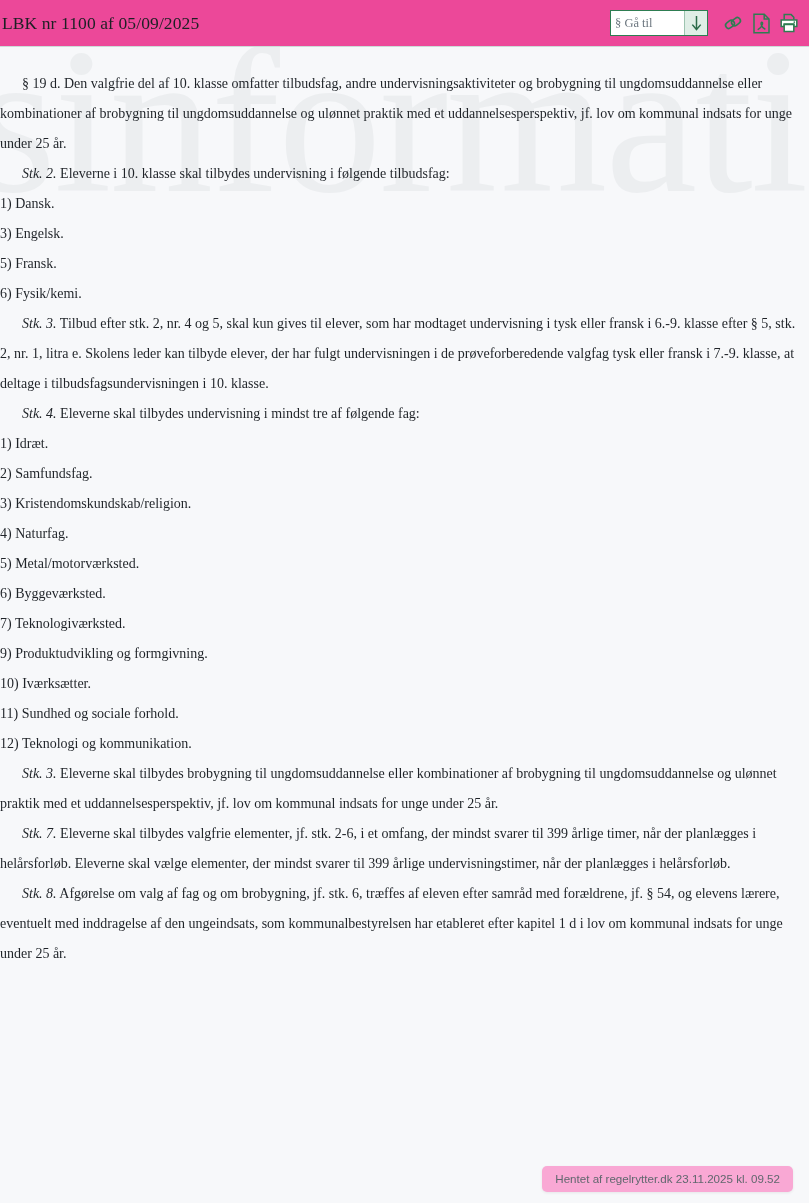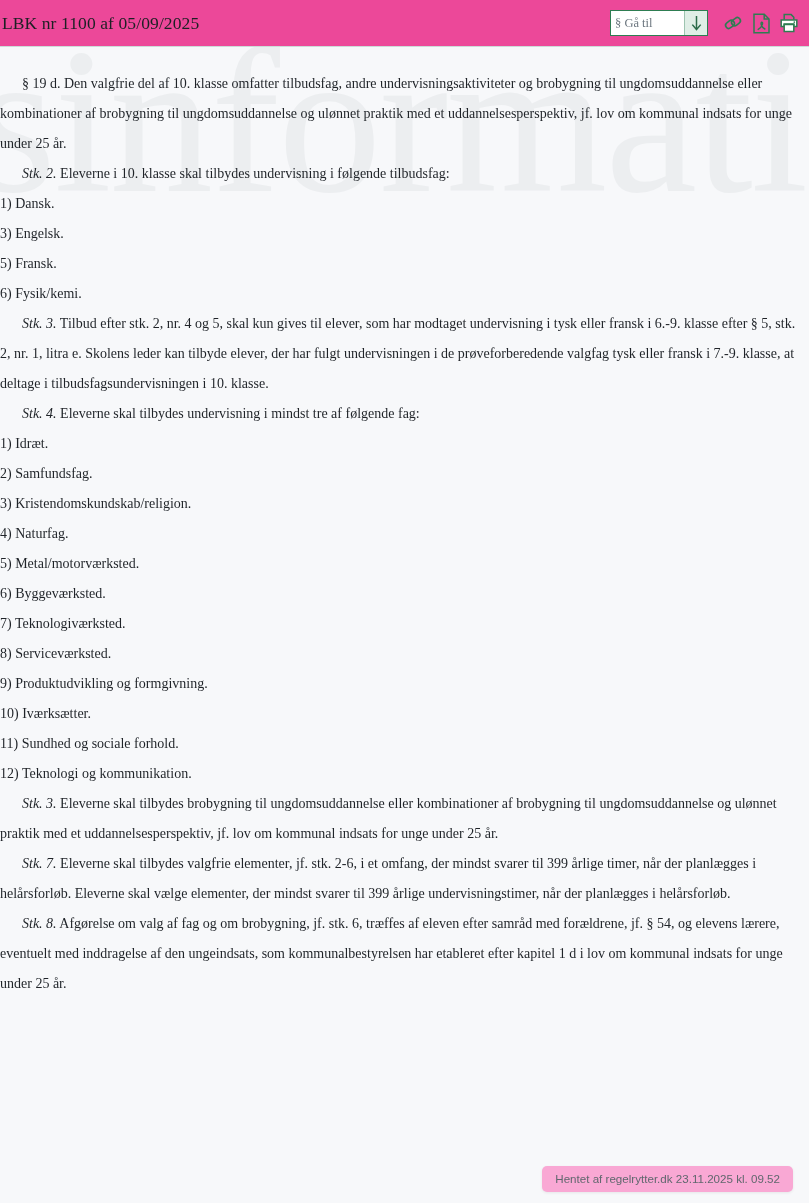--- a/index.html
+++ b/index.html
@@ -217,21 +217,20 @@
     <p class="listitem"><span>6) Fysik/kemi.</span></p>
     <p class="para"><span class="stk-label">Stk. 3.</span><span> Tilbud efter stk. 2, nr. 4 og 5, skal kun gives til elever, som har modtaget undervisning i tysk eller fransk i 6.-9. klasse efter § 5, stk. 2, nr. 1, litra e. Skolens leder kan tilbyde elever, der har fulgt undervisningen i de prøveforberedende valgfag tysk eller fransk i 7.-9. klasse, at deltage i tilbudsfagsundervisningen i 10. klasse.</span></p>
     <p class="para"><span class="stk-label">Stk. 4.</span><span> Eleverne skal tilbydes undervisning i mindst tre af følgende fag:</span></p>
     <p class="listitem"><span>1) Idræt.</span></p>
     <p class="listitem"><span>2) Samfundsfag.</span></p>
     <p class="listitem"><span>3) Kristendomskundskab/religion.</span></p>
     <p class="listitem"><span>4) Naturfag.</span></p>
     <p class="listitem"><span>5) Metal/motorværksted.</span></p>
     <p class="listitem"><span>6) Byggeværksted.</span></p>
     <p class="listitem"><span>7) Teknologiværksted.</span></p>
-    <p class="listitem"><span>8) Serviceværksted.</span></p>
     <p class="listitem"><span>9) Produktudvikling og formgivning.</span></p>
     <p class="listitem"><span>10) Iværksætter.</span></p>
     <p class="listitem"><span>11) Sundhed og sociale forhold.</span></p>
     <p class="listitem"><span>12) Teknologi og kommunikation.</span></p>
     <p class="para"><span class="stk-label">Stk. 3.</span><span> Eleverne skal tilbydes brobygning til ungdomsuddannelse eller kombinationer af brobygning til ungdomsuddannelse og ulønnet praktik med et uddannelsesperspektiv, jf. lov om kommunal indsats for unge under 25 år.</span></p>
     <p class="para"><span class="stk-label">Stk. 7.</span><span> Eleverne skal tilbydes valgfrie elementer, jf. stk. 2-6, i et omfang, der mindst svarer til 399 årlige timer, når der planlægges i helårsforløb. Eleverne skal vælge elementer, der mindst svarer til 399 årlige undervisningstimer, når der planlægges i helårsforløb.</span></p>
     <p class="para"><span class="stk-label">Stk. 8.</span><span> Afgørelse om valg af fag og om brobygning, jf. stk. 6, træffes af eleven efter samråd med forældrene, jf. § 54, og elevens lærere, eventuelt med inddragelse af den ungeindsats, som kommunalbestyrelsen har etableret efter kapitel 1 d i lov om kommunal indsats for unge under 25 år.</span></p>
   </div>
 
 <div id="footer-badge">Hentet af regelrytter.dk 23.11.2025 kl. 09.52</div>

